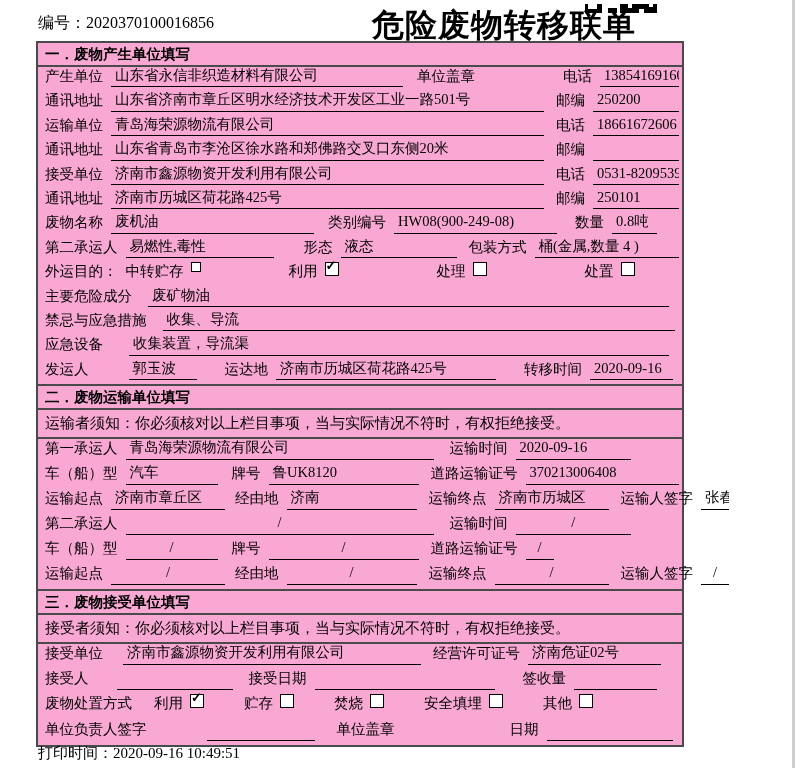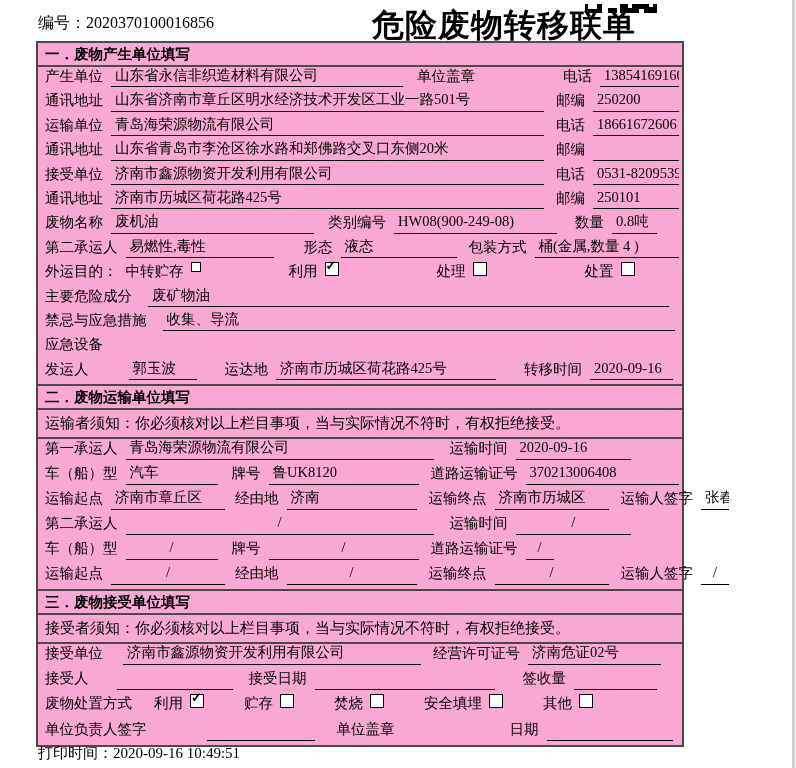--- a/index.html
+++ b/index.html
@@ -146,20 +146,21 @@
       <span class="v fill" style="margin-left:16px;margin-right:10px">废矿物油</span>
     </div>
 
     <div class="row">
       <span class="lbl">禁忌与应急措施</span>
       <span class="v fill" style="margin-left:16px;margin-right:4px">收集、导流</span>
     </div>
 
     <div class="row">
       <span class="lbl">应急设备</span>
+      <span class="v fill" style="margin-left:26px;margin-right:10px">收集装置，导流渠</span>
     </div>
 
     <div class="row">
       <span class="lbl">发运人</span>
       <span class="v" style="margin-left:40px;width:60px">郭玉波</span>
       <span class="lbl" style="margin-left:28px">运达地</span>
       <span class="v" style="width:212px">济南市历城区荷花路425号</span>
       <span class="lbl" style="margin-left:28px">转移时间</span>
       <span class="v fill" style="margin-right:6px">2020-09-16</span>
     </div>

